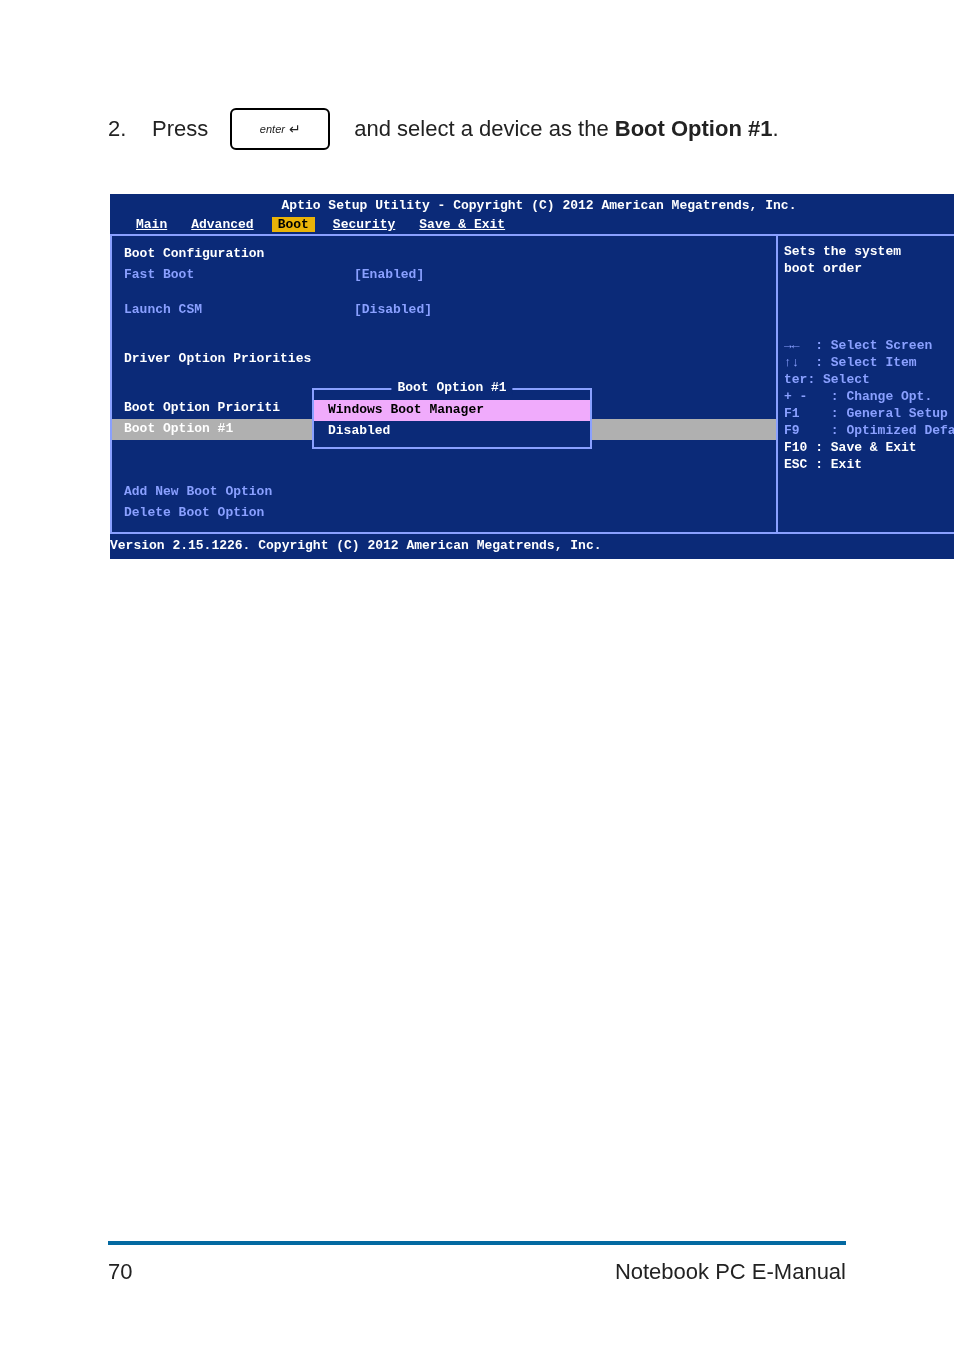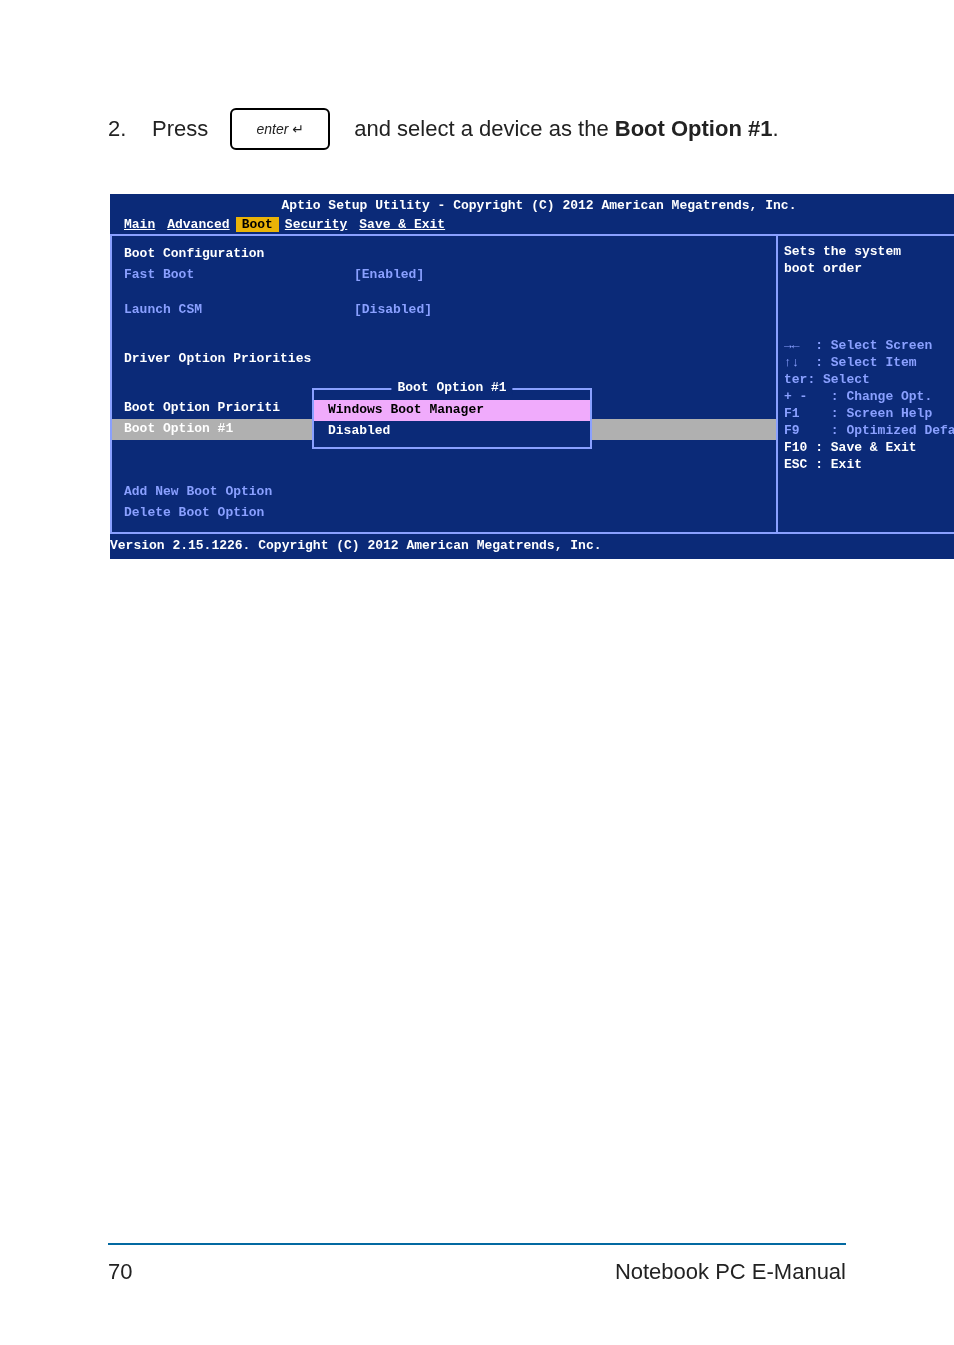--- a/index.html
+++ b/index.html
@@ -1,47 +1,47 @@
 <!DOCTYPE html>
 <html><head>
 <meta charset="utf-8">
 <style>
   * { box-sizing: border-box; margin: 0; padding: 0; }
   html, body { width: 954px; height: 1345px; background: #fff; font-family: Arial, sans-serif; }
   .page { width: 954px; height: 1345px; position: relative; padding: 108px 108px 60px 108px; }
   .instruction-line { font-size: 22px; color: #222; display: flex; align-items: center; gap: 22px; margin-bottom: 44px; }
   .step-num { min-width: 22px; }
   .key-btn { display: inline-flex; align-items: center; justify-content: center; width: 100px; height: 42px; border: 2px solid #000; border-radius: 6px; margin-right: 2px; }
-  .key-label { font-size: 14px; font-style: italic; margin-right: 4px; }
+  .key-label { font-size: 11px; font-style: italic; margin-right: 4px; }
   .enter-glyph { font-size: 14px; }
   .bios-wrap { width: 858px; margin-left: 2px; }
   .bios-header { background: #0b2a78; color: #fff; font: bold 13px/1.3 "Courier New", monospace; text-align: center; padding: 4px 0 2px 0; }
   .bios-tabs { background: #0b2a78; color: #fff; font: bold 13px/1.2 "Courier New", monospace; padding: 0 8px 2px 8px; white-space: pre; }
-  .tab { text-decoration: underline; padding: 0 6px; }
+  .tab { text-decoration: underline; padding: 0 6px; margin-left: 12px; }
   .tab.active { background: #eab308; color: #000; text-decoration: none; }
   .bios-body { display: flex; background: #0b2a78; }
   .bios-left { flex: 1; position: relative; border-top: 2px solid #8aa0ff; border-left: 2px solid #8aa0ff; border-bottom: 2px solid #8aa0ff; border-right: 2px solid #8aa0ff; min-height: 290px; font: bold 13px/1.3 "Courier New", monospace; color: #8aa0ff; padding: 8px 0 8px 0; }
   .bios-right { width: 190px; border-top: 2px solid #8aa0ff; border-right: 2px solid #ec4899; border-bottom: 2px solid #8aa0ff; font: bold 13px/1.3 "Courier New", monospace; color: #8aa0ff; padding: 8px 6px; }
   .row { display: flex; padding: 2px 12px; }
   .row .lbl { width: 230px; }
   .row .val { color: #8aa0ff; }
   .white { color: #fff; }
   .section { padding: 2px 12px; color: #ffffff; }
   .spacer { height: 14px; }
   .highlight-row { background: #b0b0b0; color: #fff; }
   .highlight-row .lbl, .highlight-row .val { color: #fff; }
   .popup { position: absolute; left: 200px; top: 152px; width: 280px; background: #0b2a78; border: 2px solid #8aa0ff; padding: 0; z-index: 5; }
   .popup-title-row { position: relative; height: 10px; }
   .popup-title { position: absolute; top: -10px; left: 50%; transform: translateX(-50%); background: #0b2a78; color: #fff; font: bold 13px "Courier New", monospace; padding: 0 6px; white-space: nowrap; }
   .popup-item { font: bold 13px/1.4 "Courier New", monospace; color: #fff; padding: 1px 14px; }
   .popup-item.sel { background: #f0abfc; color: #000; }
   .bios-footer { background: #0b2a78; color: #fff; font: bold 13px/1.3 "Courier New", monospace; text-align: left; padding: 4px 0; }
   .help-block { margin-top: 60px; }
   .help-line { white-space: pre; }
-  .footer-bar { position: absolute; left: 108px; right: 108px; bottom: 60px; border-top: 2px solid #0369a1; padding-top: 14px; display: flex; justify-content: space-between; font-size: 22px; color: #222; }
+  .footer-bar { position: absolute; left: 108px; right: 108px; bottom: 60px; border-top: 4px solid #0369a1; padding-top: 14px; display: flex; justify-content: space-between; font-size: 22px; color: #222; }
 </style>
 </head>
 <body>
 
 <div class="page">
   <div class="instruction-line">
     <span class="step-num">2.</span>
     <span>Press</span>
     <span class="key-btn">
       <span class="key-label">enter</span>
@@ -100,21 +100,21 @@
       </div>
 
       <div class="bios-right">
         <div class="white">Sets the system</div>
         <div class="white">boot order</div>
         <div class="help-block">
           <div class="help-line">→←<span>  : Select Screen</span></div>
           <div class="help-line">↑↓<span>  : Select Item</span></div>
           <div class="help-line">ter: Select</div>
           <div class="help-line">+ -<span>   : Change Opt.</span></div>
-          <div class="help-line">F1 <span>   : Screen Help</span></div>
+          <div class="help-line">F1 <span>   : General Setup</span></div>
           <div class="help-line">F9 <span>   : Optimized Defaults</span></div>
           <div class="help-line white">F10 : Save &amp; Exit</div>
           <div class="help-line white">ESC : Exit</div>
         </div>
       </div>
     </div>
     <div class="bios-footer">Version 2.15.1226. Copyright (C) 2012 American Megatrends, Inc.</div>
   </div>
 
   <div class="footer-bar">

